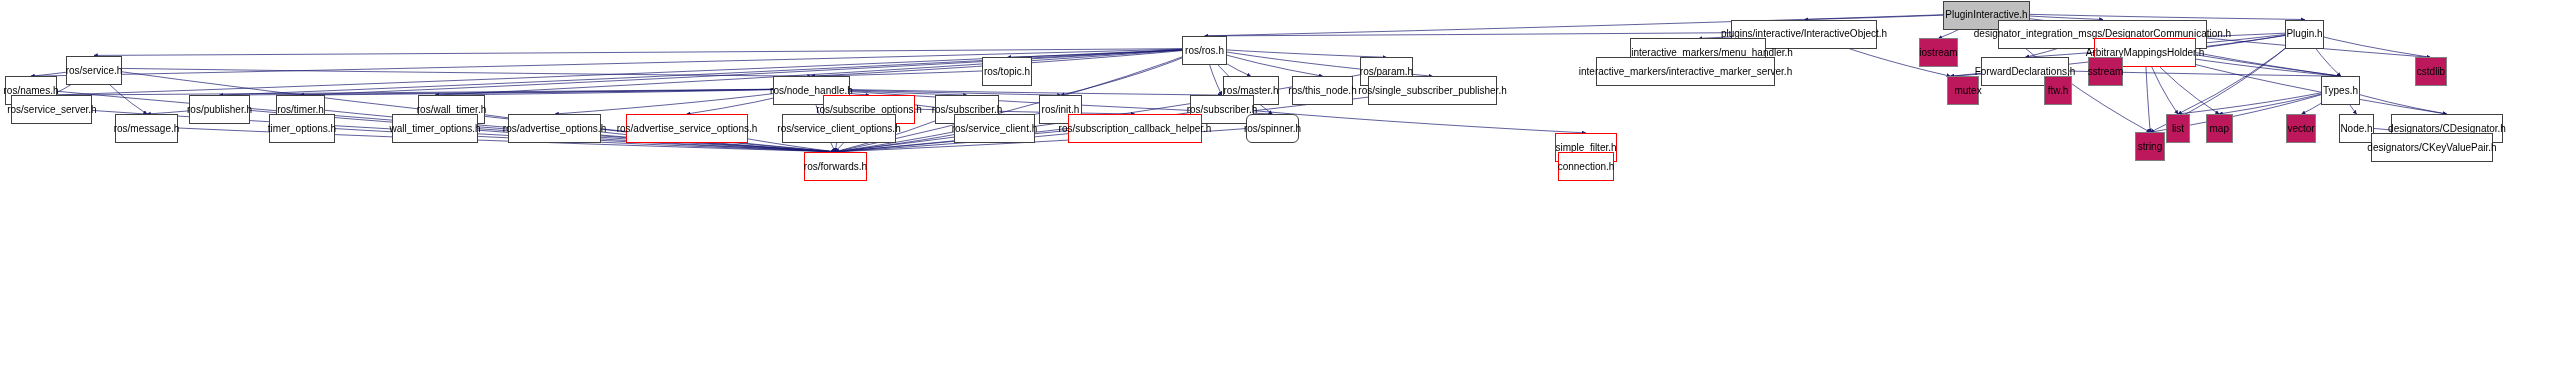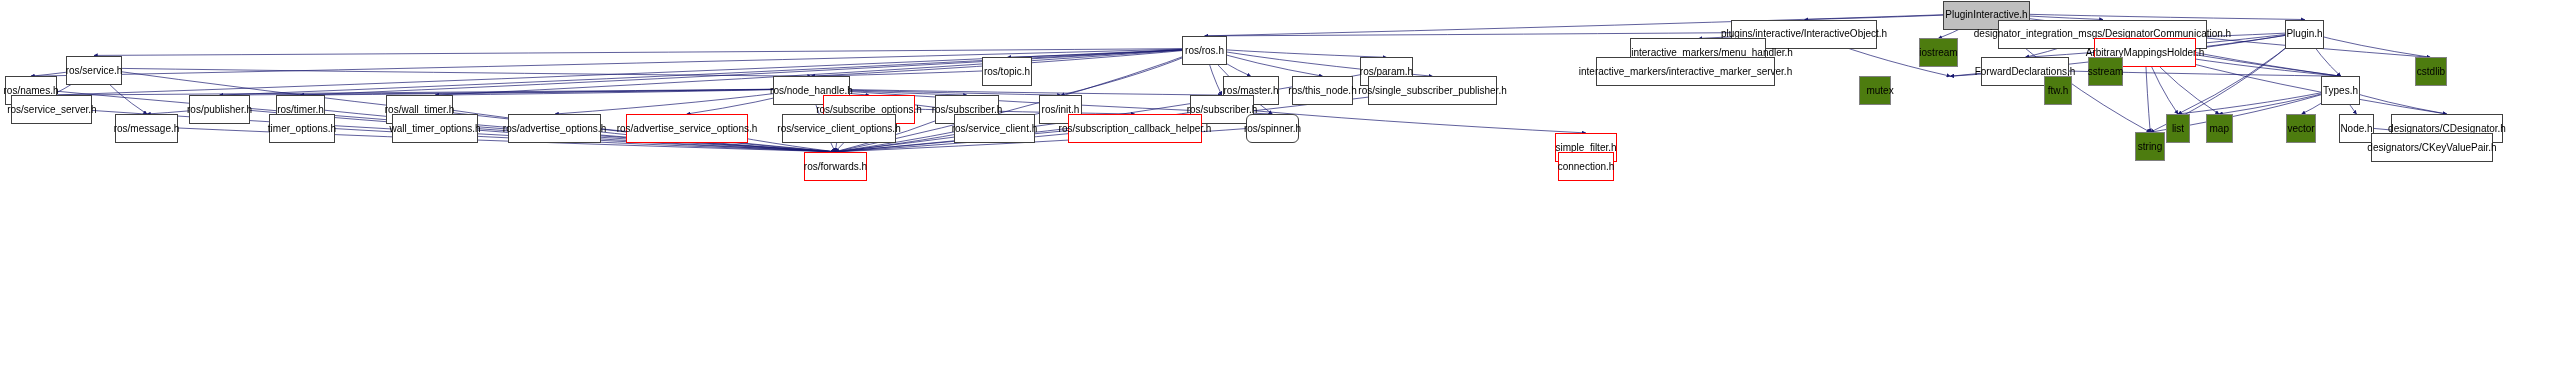--- a/index.html
+++ b/index.html
@@ -34,21 +34,21 @@
     background:#bfbfbf;
     border:0.6px solid #404040;
     font-weight:normal;
   }
   .node.red{
     border:0.6px solid #ff0000;
     background:#ffffff;
   }
   .node.sys{
     border:0.6px solid #808080;
-    background:#4d7c0f;
+    background:#be185d;
   }
 </style>
 </head>
 <body>
 
 <div id="canvas">
   <svg id="edges" viewBox="0 0 4084 581" preserveAspectRatio="none">
     <defs>
       <marker id="arrow" viewBox="0 0 10 10" refX="9" refY="5" markerWidth="6" markerHeight="6" orient="auto-start-reverse">
         <path d="M 0 0 L 10 5 L 0 10 z" fill="#191970"></path>
@@ -168,32 +168,32 @@
       <div class="node sys" style="left: 1919px; top: 38px; width: 39px;">iostream</div>
       <div class="node red" style="left: 2094px; top: 38px; width: 102px;">ArbitraryMappingsHolder.h</div>
       <div class="node" style="left: 1182px; top: 36px; width: 45px;">ros/ros.h</div>
       <div class="node" style="left: 1596px; top: 57px; width: 179px;">interactive_markers/interactive_marker_server.h</div>
       <div class="node" style="left: 1981px; top: 57px; width: 88px;">ForwardDeclarations.h</div>
       <div class="node sys" style="left: 2088px; top: 57px; width: 35px;">sstream</div>
       <div class="node sys" style="left: 2415px; top: 57px; width: 32px;">cstdlib</div>
       <div class="node" style="left: 982px; top: 57px; width: 50px;">ros/topic.h</div>
       <div class="node" style="left: 1360px; top: 57px; width: 53px;">ros/param.h</div>
       <div class="node" style="left: 66px; top: 56px; width: 56px;">ros/service.h</div>
-      <div class="node sys" style="left: 1859px; top: 76px; width: 32px; padding-left: 12px;">mutex</div>
+      <div class="node sys" style="left: 1947px; top: 76px; width: 32px; padding-left: 12px;">mutex</div>
       <div class="node sys" style="left: 2020px; top: 76px; width: 28px; margin-left: 24px;">ftw.h</div>
       <div class="node" style="left: 2321px; top: 76px; width: 39px;">Types.h</div>
       <div class="node" style="left: 773px; top: 76px; width: 77px;">ros/node_handle.h</div>
       <div class="node" style="left: 1223px; top: 76px; width: 56px;">ros/master.h</div>
       <div class="node" style="left: 1292px; top: 76px; width: 61px;">ros/this_node.h</div>
       <div class="node" style="left: 1368px; top: 76px; width: 129px;">ros/single_subscriber_publisher.h</div>
       <div class="node" style="left: 5px; top: 76px; width: 52px;">ros/names.h</div>
       <div class="node" style="left: 11.4px; top: 95px; width: 81px;">ros/service_server.h</div>
       <div class="node" style="left: 189px; top: 95px; width: 61px;">ros/publisher.h</div>
       <div class="node" style="left: 276px; top: 95px; width: 49px;">ros/timer.h</div>
-      <div class="node" style="left: 386px; top: 95px; width: 67px;">ros/wall_timer.h</div>
+      <div class="node" style="left: 418px; top: 95px; width: 67px;">ros/wall_timer.h</div>
       <div class="node red" style="left: 823px; top: 95px; width: 92px;">ros/subscribe_options.h</div>
       <div class="node" style="left: 935px; top: 95px; width: 64px;">ros/subscriber.h</div>
       <div class="node" style="left: 1039px; top: 95px; width: 43px;">ros/init.h</div>
       <div class="node" style="left: 1190px; top: 95px; width: 64px;">ros/subscriber.h</div>
       <div class="node sys" style="left: 2166px; top: 114px; width: 24px;">list</div>
       <div class="node sys" style="left: 2206px; top: 114px; width: 26.5px;">map</div>
       <div class="node sys" style="left: 2286px; top: 114px; width: 30px;">vector</div>
       <div class="node" style="left: 2339px; top: 114px; width: 35px;">Node.h</div>
       <div class="node" style="left: 2391px; top: 114px; width: 112px;">designators/CDesignator.h</div>
       <div class="node" style="left: 115px; top: 114px; width: 63px;">ros/message.h</div>

